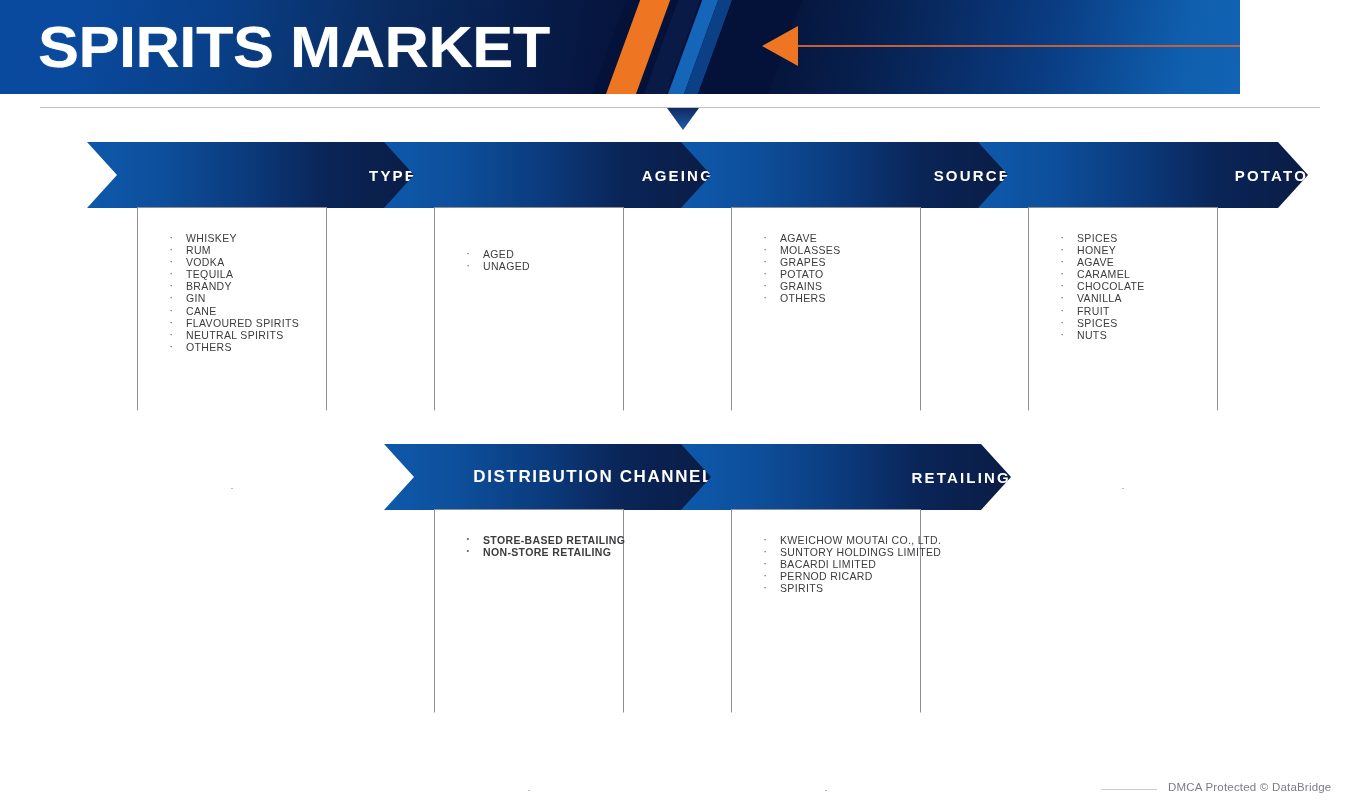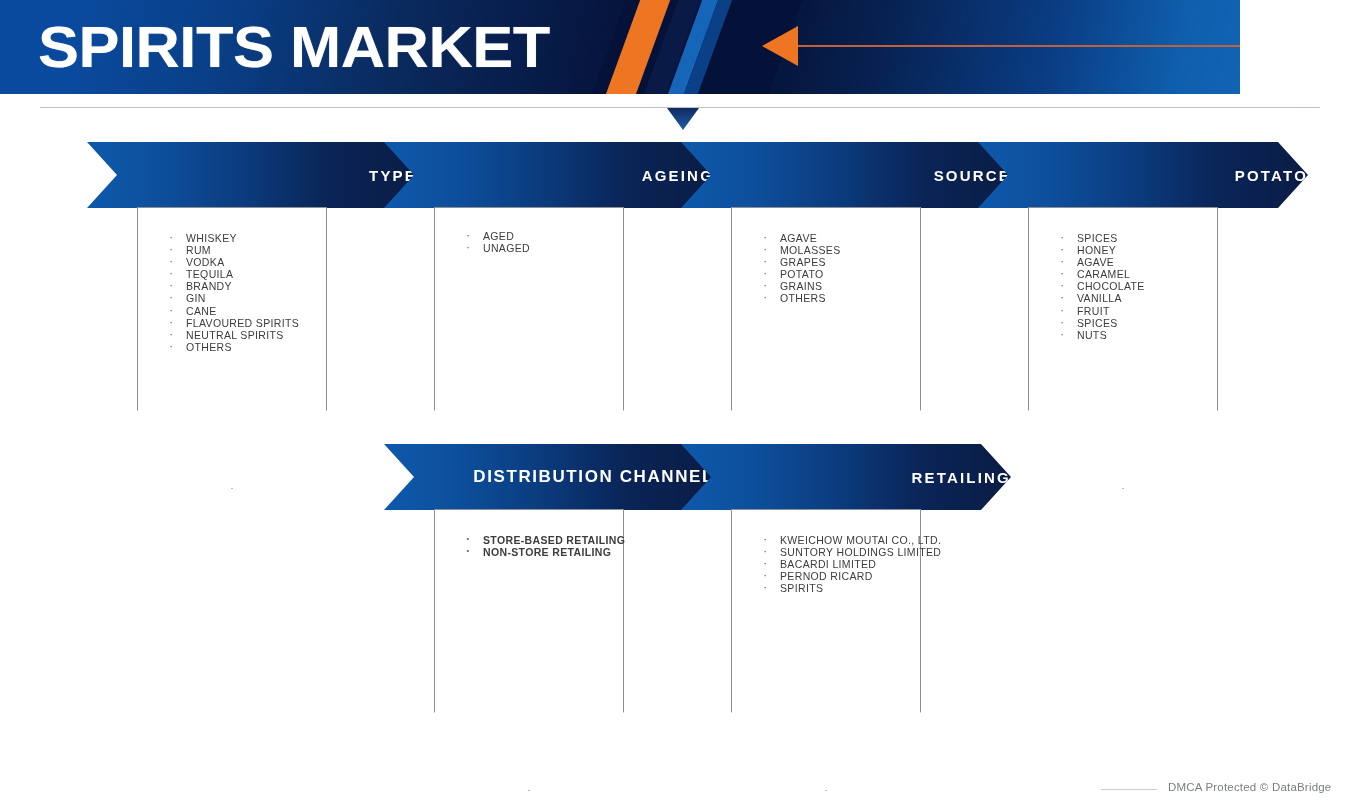--- a/index.html
+++ b/index.html
@@ -177,21 +177,21 @@
       <li>NEUTRAL SPIRITS</li>
       <li>OTHERS</li>
     </ul>
   </div>
 
   <div class="group" style="left:372px; top:142px; width:330px;">
     <div class="banner" style="width:330px;">
       <span class="banner-label">AGEING</span>
     </div>
     <div class="shield" style="left:62px; top:65px; width:190px; height:282px;"></div>
-    <ul class="items" style="left:92px; top:88px;">
+    <ul class="items" style="left:92px; top:106px;">
       <li>AGED</li>
       <li>UNAGED</li>
     </ul>
   </div>
 
   <div class="group" style="left:669px; top:142px; width:330px;">
     <div class="banner" style="width:330px;">
       <span class="banner-label">SOURCE</span>
     </div>
     <div class="shield" style="left:62px; top:65px; width:190px; height:282px;"></div>

